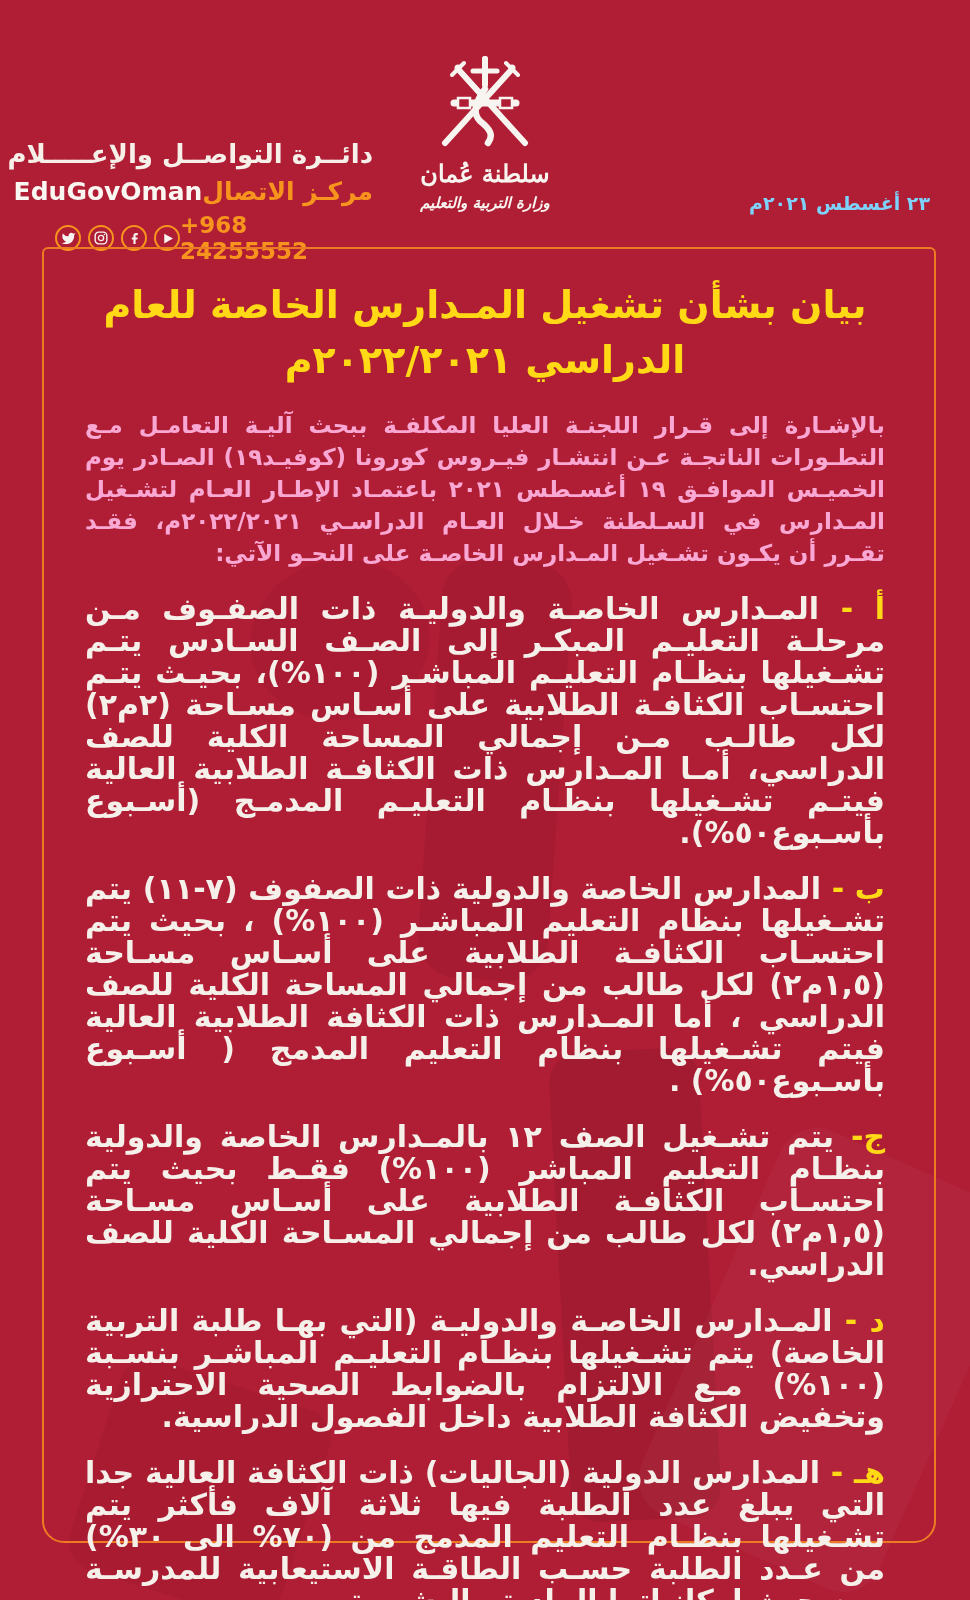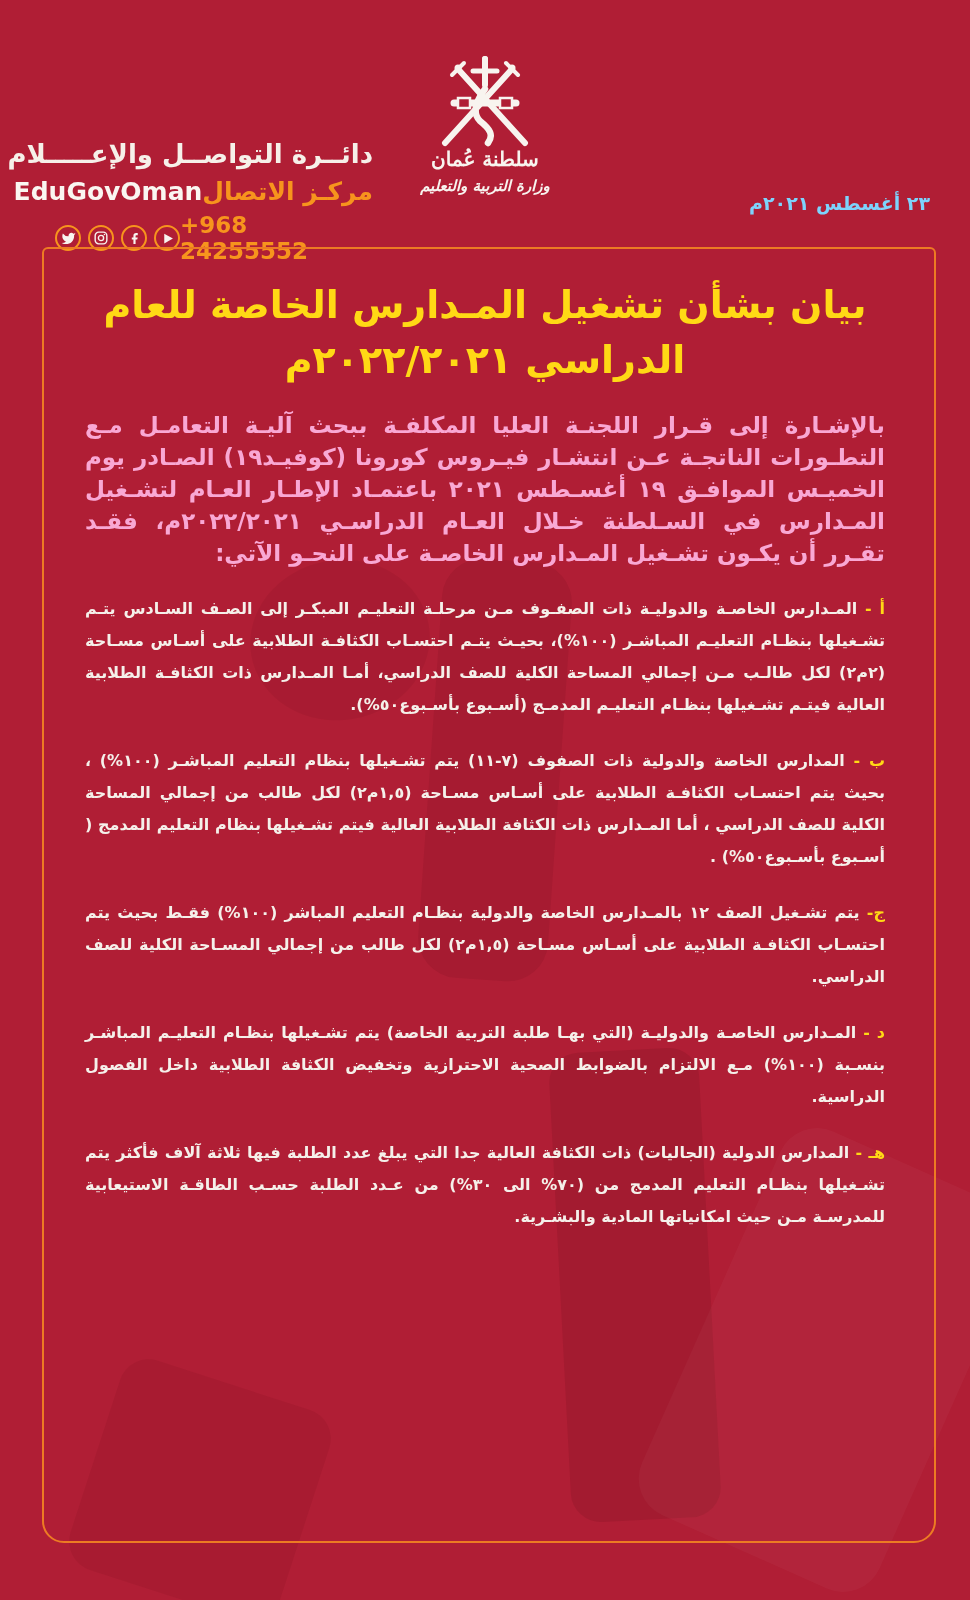--- a/index.html
+++ b/index.html
@@ -36,21 +36,21 @@
     width:26px; height:26px; border-radius:50%;
     border:2px solid #F7941D; display:flex; align-items:center; justify-content:center;
   }
   .soc-ic svg{ display:block; }
 
   .logo-block{
     position:absolute; left:375px; top:55px; width:220px;
     text-align:center; color:#F8F4EF;
   }
   .emblem{ margin:0 auto; display:block; }
-  .logo-country{ font-size:20px; font-weight:bold; margin-top:0; font-family:"DejaVu Serif", serif; }
+  .logo-country{ font-size:24px; font-weight:bold; margin-top:12px; font-family:"DejaVu Serif", serif; }
   .logo-ministry{ font-size:15px; font-weight:bold; margin-top:6px; font-family:"DejaVu Serif", serif;font-style:italic; }
 
   .date{
     position:absolute; right:40px; top:192px;
     direction:rtl; color:#7dd3fc; font-size:19px; font-weight:bold;
   }
 
   
   .frame{
     position:absolute; left:42px; top:247px; width:894px; height:1296px;
@@ -69,21 +69,21 @@
   }
   .intro{
     margin-top:21px;
     color:#f9a8d4; font-weight:bold;
     font-size:23px; line-height:32px;
     text-align:justify; text-align-last:right;
   }
   .item{
     margin-top:24px;
     color:#F5F0EA; font-weight:bold;
-    font-size:16px; line-height:32px;
+    font-size:30px; line-height:32px;
     text-align:justify; text-align-last:right;
   }
   .item .letter{ color:#FFD915; }
   .closing{
     margin-top:30px; text-align:center; text-align-last:center;
     color:#F8F4EF; font-size:24px; font-weight:bold;
   }
   .ltr{ direction:ltr; unicode-bidi:isolate; }
 </style>
 </head>

